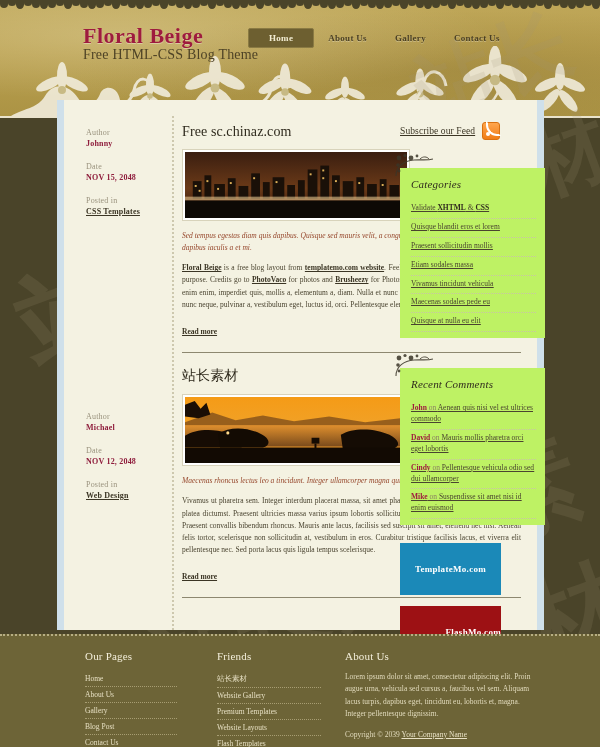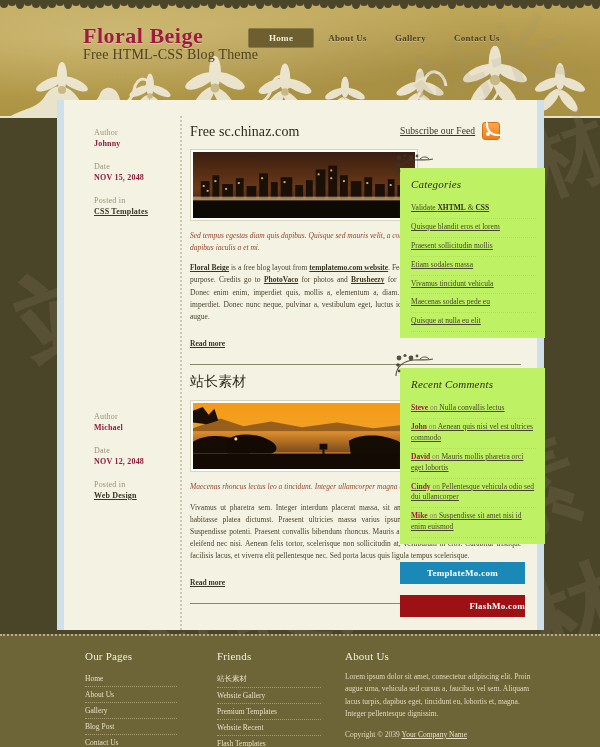--- a/index.html
+++ b/index.html
@@ -113,21 +113,21 @@
     width: 487px;
     height: 530px;
     background: #f4f2e2;
     border-left: 7px solid #cfe0ea;
     border-right: 7px solid #cfe0ea;
   }
   .content-inner {
     position: relative;
     width: 100%;
     height: 100%;
-    padding: 12px 10px 0 24px;
+    padding: 12px 10px 0 16px;
     display: flex;
   }
 
   
   .meta-col { width: 86px; flex: 0 0 86px; padding-left: 6px; padding-top: 16px; }
   .meta-block { margin-bottom: 26px; }
   .meta-label {
     font-size: 8px;
     color: #9a937e;
     letter-spacing: 0.2px;
@@ -148,21 +148,21 @@
   
   .vsep {
     width: 1px;
     flex: 0 0 1px;
     margin: 4px 8px 0 6px;
     border-left: 2px dotted #cdc8ae;
   }
 
   
   .posts-col { flex: 1 1 auto; width: 232px; padding-top: 12px; padding-right: 6px; }
-  .post { margin-bottom: 8px; }
+  .post { margin-bottom: 14px; }
   .post-title {
     font-size: 14px;
     color: #2f2a1d;
     font-weight: normal;
     margin-bottom: 9px;
     letter-spacing: 0.1px;
   }
   .post-thumb {
     width: 228px;
     height: 72px;
@@ -286,22 +286,22 @@
     text-decoration: underline;
   }
   .cat-plain { color: #8a7f62; }
   .cat-plain b { color: #2f2a1d; }
   .cmt-author { color: #9e1b3e; font-weight: bold; }
   .cmt-on { color: #8a7f62; }
 
   .btn-col { margin-top: 2px; }
   .big-btn {
     display: block;
-    width: 125px;
-    padding: 6px 0;
+    width: 101px;
+    padding: 21px 0;
     text-align: center;
     font-size: 9px;
     font-weight: bold;
     color: #ffffff;
     letter-spacing: 0.3px;
     text-decoration: none;
     margin-bottom: 11px;
     margin-top: 8px;
   }
   .big-btn.blue { background: #1b89b8; }
@@ -706,21 +706,20 @@
             <circle cx="23" cy="4" r="1.4"></circle>
           <circle cx="4" cy="13" r="1.8"></circle>
             <circle cx="5" cy="19" r="1.4"></circle>
           <path d="M2,24 C2,14 10,9 20,8 C27,7.4 33,8.6 39,7" stroke="#3a3528" stroke-width="1.1" fill="none"></path>
           <path d="M26,7 C29,4 33,4.5 35,7" stroke="#3a3528" stroke-width="1" fill="none"></path>
         </g>
       </svg>
       <div class="widget-box">
         <div class="widget-title">Recent Comments</div>
         <ul id="cmtlist">
-            <li><span class="cmt-author">Steve</span><span class="cmt-on"> on </span><a href="#">Nulla convallis lectus</a></li>
             <li><span class="cmt-author">John</span><span class="cmt-on"> on </span><a href="#">Aenean quis nisi vel est ultrices commodo</a></li>
             <li><span class="cmt-author">David</span><span class="cmt-on"> on </span><a href="#">Mauris mollis pharetra orci eget lobortis</a></li>
             <li><span class="cmt-author">Cindy</span><span class="cmt-on"> on </span><a href="#">Pellentesque vehicula odio sed dui ullamcorper</a></li>
             <li><span class="cmt-author">Mike</span><span class="cmt-on"> on </span><a href="#">Suspendisse sit amet nisi id enim euismod</a></li>
           </ul>
       </div>
     </div>
 
     <div class="btn-col" id="btncol">
         <a class="big-btn blue" href="#" style="background: rgb(27, 137, 184);">TemplateMo.com</a>
@@ -739,21 +738,21 @@
             <li><a href="#">Blog Post</a></li>
             <li><a href="#">Contact Us</a></li>
           </ul>
       </div>
       <div class="fcol friends">
         <h3>Friends</h3>
         <ul id="ffriends">
             <li><a href="#">站长素材</a></li>
             <li><a href="#">Website Gallery</a></li>
             <li><a href="#">Premium Templates</a></li>
-            <li><a href="#">Website Recent</a></li>
+            <li><a href="#">Website Layouts</a></li>
             <li><a href="#">Flash Templates</a></li>
           </ul>
       </div>
       <div class="fcol about">
         <h3>About Us</h3>
         <p>Lorem ipsum dolor sit amet, consectetur adipiscing elit. Proin augue urna, vehicula sed cursus a, faucibus vel sem. Aliquam lacus turpis, dapibus eget, tincidunt eu, lobortis et, magna. Integer pellentesque dignissim.</p>
         <p>
           <span>Copyright © 2039 </span><a href="#">Your Company Name</a>
         </p>
 

